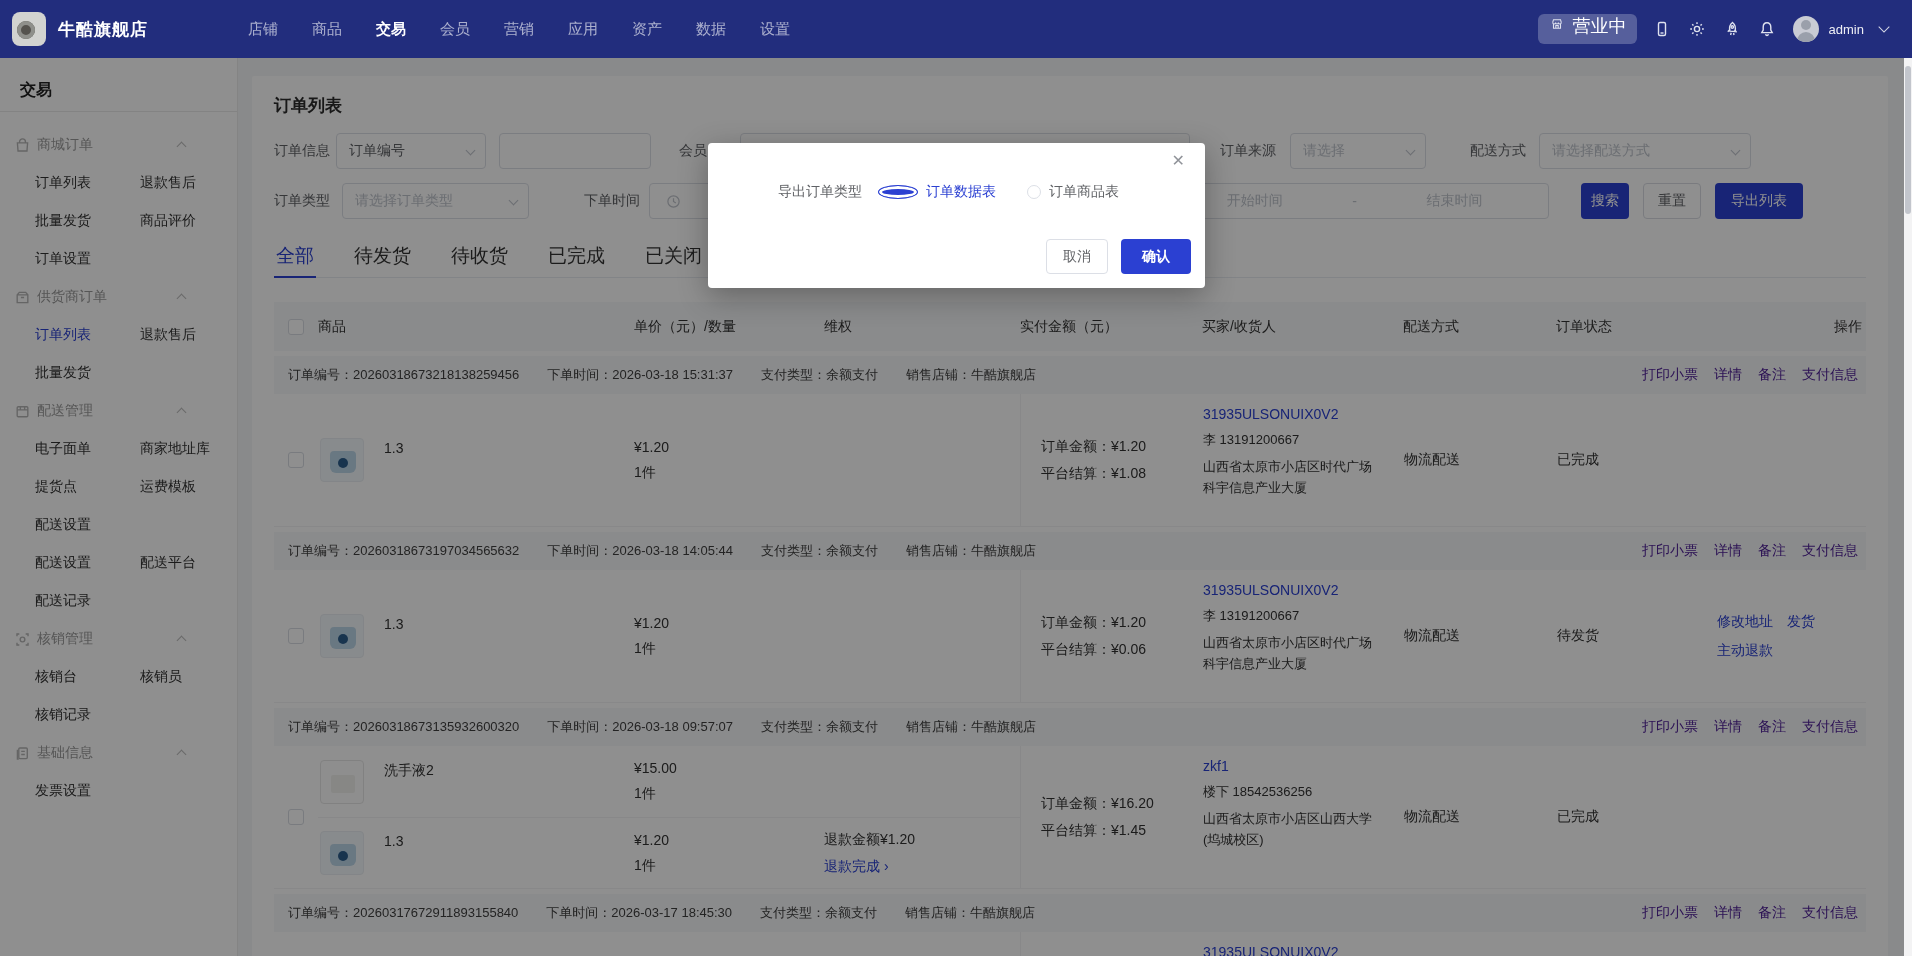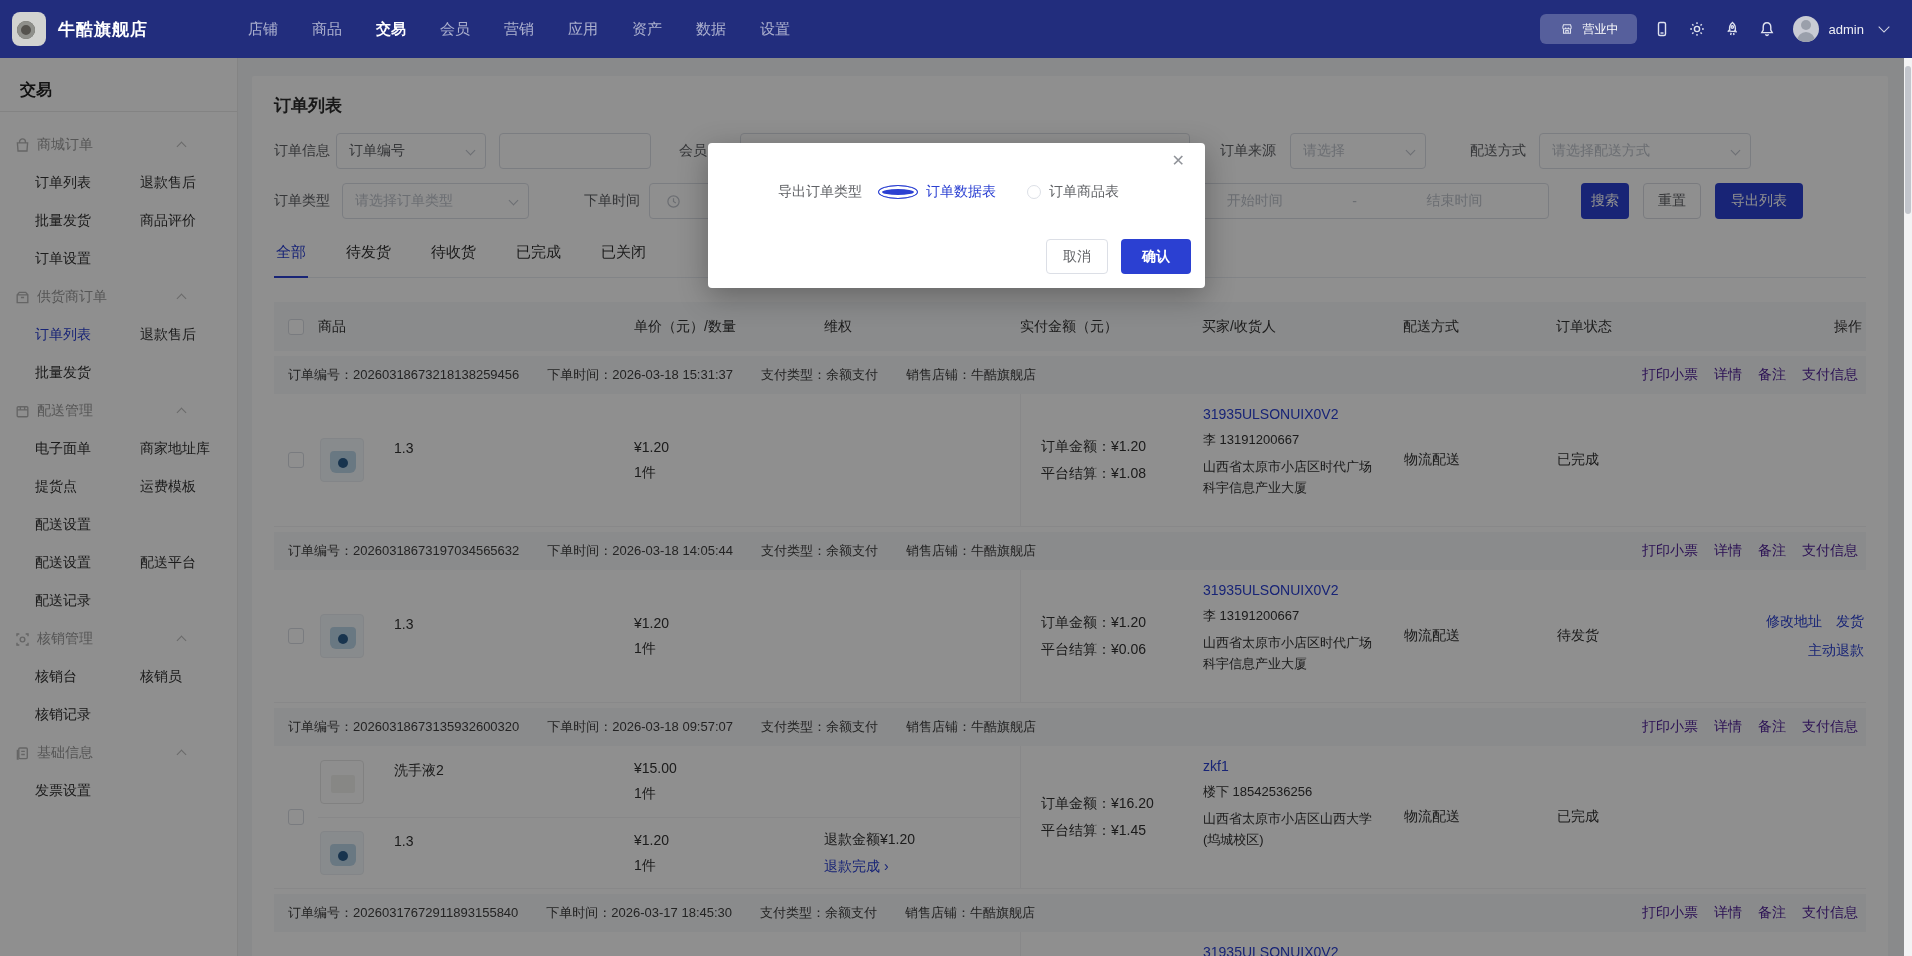--- a/index.html
+++ b/index.html
@@ -13,21 +13,21 @@
   .brand { display:flex; align-items:center; gap:12px; margin-left:12px; }
   .logo { width:34px; height:34px; border-radius:8px; background:#d2d3d0; position:relative; overflow:hidden; }
   .logo::after { content:""; position:absolute; width:18px; height:18px; border-radius:50%;
     background:#55534e; box-shadow:inset 0 0 0 4px #8f908b; left:5px; top:9px; }
   .store-name { color:#fff; font-size:17px; font-weight:bold; letter-spacing:1px; }
   .nav-menu { display:flex; gap:34px; margin-left:100px; }
   .nav-item { color:rgba(255,255,255,0.62); font-size:15px; cursor:pointer; white-space:nowrap; }
   .nav-item.active { color:#ffffff; font-weight:bold; }
   .nav-right { margin-left:auto; display:flex; align-items:center; gap:16px; margin-right:24px; }
   .badge-pill { background:rgba(255,255,255,0.24); color:#fff; height:30px; border-radius:6px;
-    display:flex; align-items:center; gap:6px; padding:0 18px; font-size:12px; }
+    display:flex; gap:6px; padding:0 10px; font-size:18px; }
   .nav-ic { width:19px; height:19px; display:flex; align-items:center; justify-content:center; }
   .nav-ic svg { stroke:#dfe2ef; fill:none; stroke-width:1.4; }
   .avatar { width:26px; height:26px; border-radius:50%; background:#c9ccd4; position:relative; overflow:hidden; }
   .avatar::before { content:""; position:absolute; width:10px; height:10px; border-radius:50%; background:#9aa0ab; left:8px; top:4px; }
   .avatar::after  { content:""; position:absolute; width:18px; height:10px; border-radius:9px 9px 0 0; background:#9aa0ab; left:4px; top:16px; }
   .admin-name { color:rgba(255,255,255,0.92); font-size:13px; margin-left:-6px; }
   .chev-dn { width:8px; height:8px; border-right:1.5px solid rgba(255,255,255,0.8);
     border-bottom:1.5px solid rgba(255,255,255,0.8); transform:rotate(45deg); margin-top:-4px; }
 
   
@@ -60,21 +60,21 @@
   .inp { height:36px; border:1px solid #dcdfe6; border-radius:4px; background:#fff; font-size:14px; padding:0 12px; color:#333; outline:none; }
   .rangebox { height:36px; border:1px solid #dcdfe6; border-radius:4px; background:#fff;
     display:flex; align-items:center; padding:0 16px; font-size:14px; color:#bfc4cc; }
   .rangebox svg { stroke:#c0c4cc; fill:none; stroke-width:1.3; }
   .sp55 { flex-grow:55; } .sp7 { flex-grow:7; } .sp5 { flex-grow:5; }
   .btn { height:36px; border-radius:4px; font-size:14px; display:flex; align-items:center; justify-content:center; cursor:pointer; white-space:nowrap; }
   .btn-primary { background:#2b40d2; color:#fff; }
   .btn-plain { background:#fff; border:1px solid #d9dce3; color:#606266; }
 
   .tabs { margin-top:22px; display:flex; gap:36px; border-bottom:1px solid #e8ebf0; height:37px; }
-  .tab { font-size:15px; color:#333; position:relative; cursor:pointer; padding:2px 2px 0 2px; }
+  .tab { font-size:19px; color:#333; position:relative; cursor:pointer; padding:2px 2px 0 2px; }
   .tab.active { color:#2b40d2; font-weight:500; }
   .tab.active::after { content:""; position:absolute; left:0; right:0; bottom:-1px; height:2px; background:#2b40d2; }
 
   
   .table { margin-top:24px; }
   .thead { display:grid; grid-template-columns:44px 316px 190px 196px 182px 201px 153px 160px 1fr;
     height:49px; align-items:center; background:#f7f8fa; font-size:14px; color:#333; font-weight:500; }
   .thead .h-check { padding-left:14px; }
   .thead .right { text-align:right; padding-right:4px; }
   .cb { width:16px; height:16px; border:1px solid #d8dbe2; border-radius:3px; background:#fff; cursor:pointer; }
@@ -85,37 +85,37 @@
   .obar .seg { margin-right:28px; white-space:nowrap; }
   .obar-links { margin-left:auto; display:flex; gap:16px; font-size:14px; color:#4c1d95; }
   .obar-links span { cursor:pointer; white-space:nowrap; }
 
   .obody { display:flex; border-bottom:1px solid #f2f3f5; background:#fff; }
   .ob-check { width:44px; display:flex; align-items:center; justify-content:center; }
   .ob-left { width:702px; }
   .pod { display:grid; grid-template-columns:316px 190px 196px; align-items:center; }
   .pod.tall { min-height:132px; } .pod.short { min-height:71px; }
   .pod + .pod { border-top:1px solid #f2f3f5; }
-  .pcell { display:flex; gap:30px; align-items:flex-start; padding-left:2px;text-align:center; }
+  .pcell { display:flex; gap:20px; align-items:flex-start; padding-left:2px;text-align:center; }
   .thumb { width:44px; height:44px; border-radius:4px; border:1px solid #e9edf2; background:#f3f8fb; position:relative; overflow:hidden; flex:none; }
   .thumb.jar::before { content:""; position:absolute; left:9px; top:12px; width:26px; height:22px; border-radius:4px 4px 6px 6px; background:#bcd6e8; }
   .thumb.jar::after { content:""; position:absolute; left:17px; top:19px; width:10px; height:10px; border-radius:50%; background:#2c5d8c; }
   .thumb.blank { background:#fdfdfd; border:1px solid #e6e6e6; }
   .thumb.blank::before { content:""; position:absolute; left:10px; top:14px; width:24px; height:18px; background:#f0f0ee; border-radius:2px; }
   .pname { font-size:14px; color:#333; padding-top:2px; }
   .vcol { display:flex; flex-direction:column; gap:9px; font-size:14px; color:#333; }
   .rlink { color:#2b40d2; cursor:pointer; }
   .ob-right { flex:1; display:grid; grid-template-columns:182px 201px 153px 160px 1fr; border-left:1px solid #f2f3f5; }
   .money { display:flex; flex-direction:column; justify-content:center; gap:9px; padding-left:20px; font-size:14px; color:#333; }
   .buyer { padding-top:12px; font-size:13px; color:#333; }
   .bid { color:#2b40d2; font-size:14px; margin-bottom:9px; cursor:pointer; }
   .bname { margin-bottom:7px; }
   .baddr { line-height:21px; width:176px; }
   .dlv, .stat { display:flex; align-items:center; font-size:14px; color:#333; }
-  .opsc { display:flex; flex-direction:column; justify-content:center; align-items:flex-end; gap:11px;
+  .opsc { display:flex; flex-direction:column; justify-content:center; align-items:flex-start; gap:11px;
     font-size:14px; color:#2b40d2; padding-right:2px; }
   .ops-line { display:flex; gap:14px; }
   .ops-line span, .opsc span { cursor:pointer; white-space:nowrap; }
 
   
   .overlay { position:absolute; left:0; top:58px; right:0; bottom:0; background:rgba(0,0,0,0.44); z-index:40; }
   .modal { position:absolute; left:708px; top:143px; width:497px; height:145px; background:#fff;
     border-radius:4px; z-index:50; box-shadow:0 8px 30px rgba(0,0,0,0.3); }
   .m-close { position:absolute; top:10px; right:20px; color:#909399; font-size:16px; cursor:pointer; line-height:1; }
   .m-row { position:absolute; left:70px; top:40px; display:flex; align-items:center; font-size:14px; color:#606266; }

